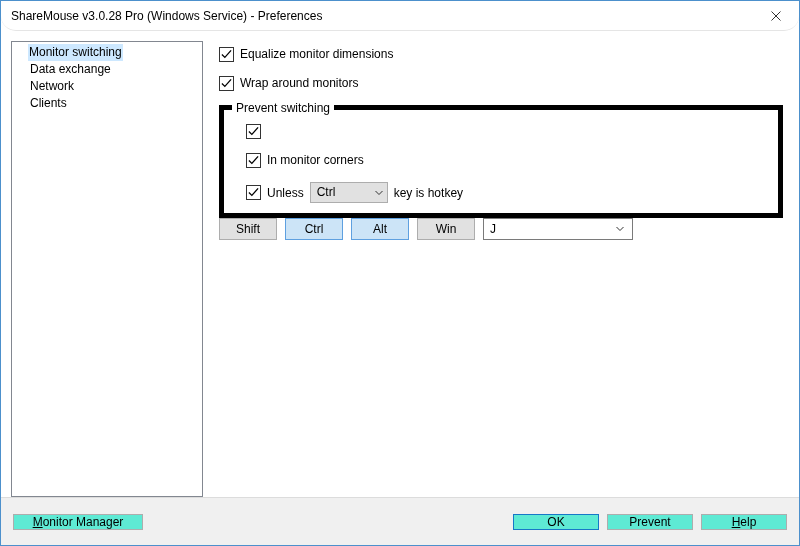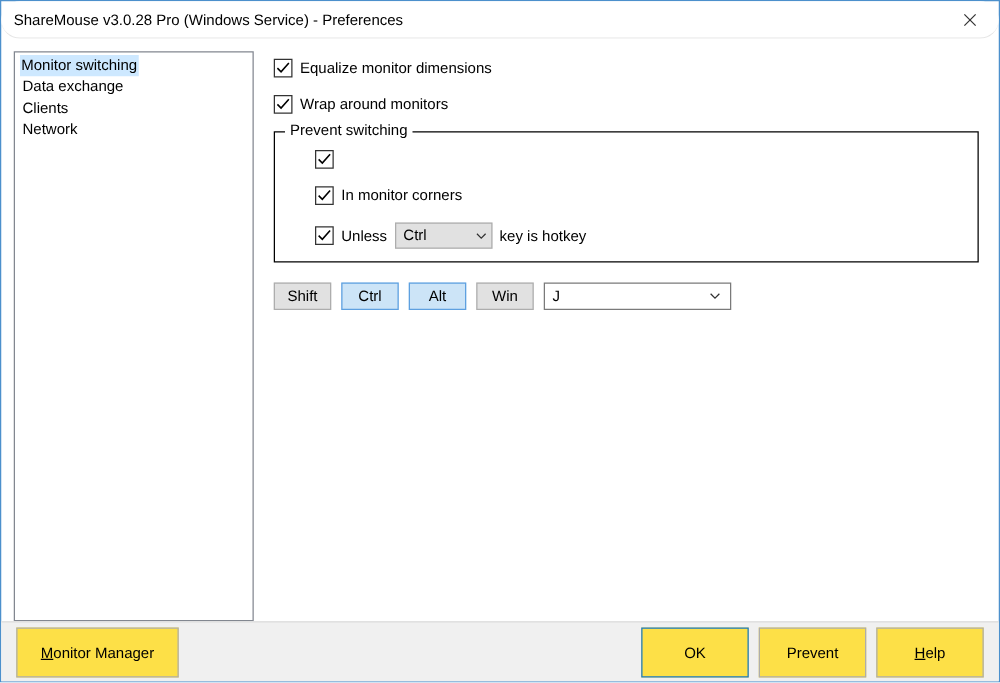--- a/index.html
+++ b/index.html
@@ -54,45 +54,44 @@
     padding: 1px 2px;
     margin: 0 2px;
     line-height: 17px;
     cursor: default;
   }
   .sidebar-item.selected {
     display: inline-block;
     background: #cde8ff;
     padding: 0 1px;
   }
-  .sidebar-row { padding: 0 2px; line-height: 17px; }
+  .sidebar-row { padding: 0 2px; line-height: 17px; margin-left: 12px; }
   .content {
     flex: 1;
     padding: 6px 6px 0 8px;
   }
   .chk-row {
     display: flex; 
     margin-bottom: 14px;
     gap: 6px;
   }
   .chk {
     width: 15px; height: 15px;
     border: 1px solid #333;
     display: inline-flex; align-items: center; justify-content: center;
     background: #fff;
     flex-shrink: 0;
   }
   .chk svg { width: 11px; height: 11px; }
   .chk-label { line-height: 15px; }
   .group {
-    border: 1px solid #000000;
+    border: 5px solid #000000;
     position: relative;
-    padding: 14px 10px 10px 32px;
+    padding: 14px 10px 10px 22px;
     margin-top: 4px;
-    margin-bottom: 16px;
   }
   .group-title {
     position: absolute;
     top: -9px; left: 8px;
     background: #fff;
     padding: 0 4px;
     line-height: 14px;
   }
   .unless-row {
     display: flex; align-items: center; gap: 6px;
@@ -110,21 +109,21 @@
   .combo-text { line-height: 19px; }
   .combo-arrow svg { width: 8px; height: 6px; display:block; }
   .section-label {
     margin-bottom: 10px;
     margin-top: 8px;
   }
   .hotkey-row {
     display: flex; align-items: center; gap: 8px;
   }
   .toggle-btn {
-    height: 22px; width: 46px;
+    height: 22px; width: 58px;
     border: 1px solid #adadad;
     background: #e1e1e1;
     display: inline-flex; align-items: center; justify-content: center;
     cursor: default;
   }
   .toggle-btn.active {
     background: #cce4f7;
     border-color: #5ea0e0;
   }
   .hotkey-dd {
@@ -141,24 +140,24 @@
   .footer {
     border-top: 1px solid #dcdcdc;
     background: #f0f0f0;
     height: 48px;
     display: flex; align-items: center;
     padding: 0 12px;
     gap: 8px;
   }
   .footer .spacer { flex: 1; }
   .btn {
-    height: 40px;
+    height: 16px;
     min-width: 86px;
     border: 1px solid #adadad;
-    background: #fde047;
+    background: #5eead4;
     display: inline-flex; align-items: center; justify-content: center;
     padding: 0 6px;
     cursor: default;
   }
   .btn.wide { min-width: 130px; }
   .btn.primary { border: 1px solid #1778c7; }
   .btn span.u { text-decoration: underline; }
 </style>
 </head>
 <body>
@@ -172,22 +171,22 @@
         <line x1="0.5" y1="0.5" x2="9.5" y2="9.5" stroke="#333" stroke-width="1"></line>
         <line x1="9.5" y1="0.5" x2="0.5" y2="9.5" stroke="#333" stroke-width="1"></line>
       </svg>
     </div>
   </div>
 
   <div class="body">
     <div class="sidebar">
       <div class="sidebar-row"><span class="sidebar-item selected">Monitor switching</span></div>
       <div class="sidebar-row"><span class="sidebar-item">Data exchange</span></div>
+      <div class="sidebar-row"><span class="sidebar-item">Network</span></div>
       <div class="sidebar-row"><span class="sidebar-item">Clients</span></div>
-      <div class="sidebar-row"><span class="sidebar-item">Network</span></div>
     </div>
 
     <div class="content">
 
       <div class="chk-row">
         <span class="chk">
           <svg viewBox="0 0 12 12">
               <polyline points="1,6 4.2,9.2 11,1.5" fill="none" stroke="#000" stroke-width="1.4"></polyline>
             </svg>
         </span>

